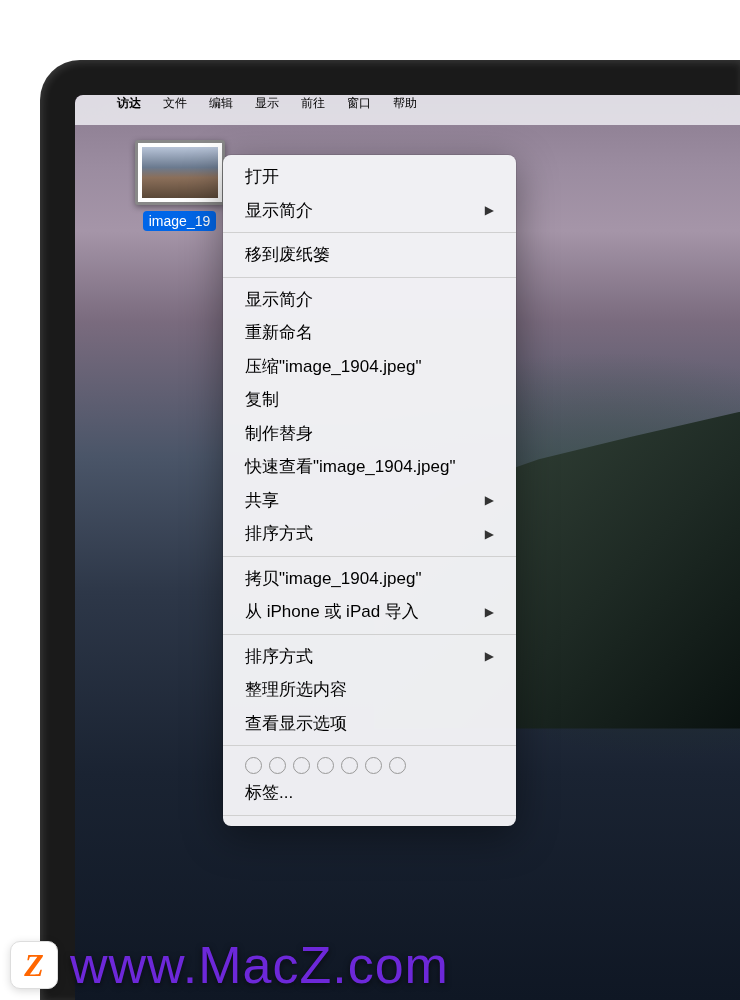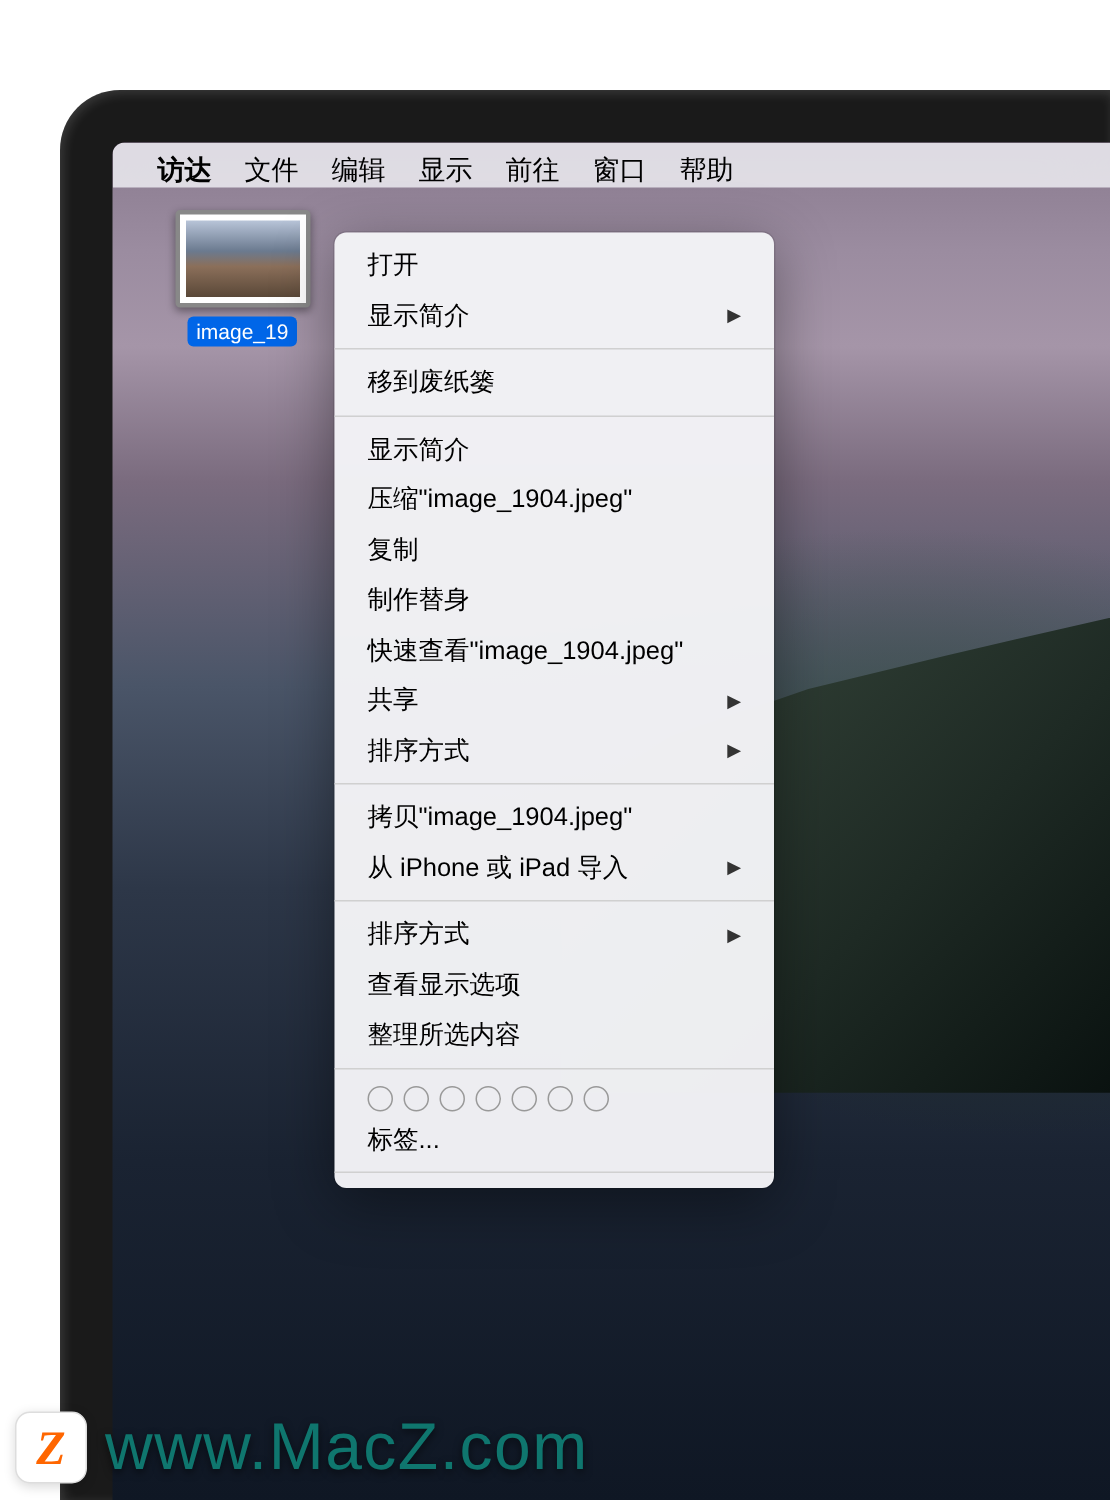--- a/index.html
+++ b/index.html
@@ -53,38 +53,38 @@
       height: 35%;
       background: linear-gradient(135deg, #3a4a3e 0%, #1e2a24 60%, #0a1210 100%);
       clip-path: polygon(0% 40%, 20% 25%, 45% 15%, 70% 8%, 100% 0%, 100% 100%, 0% 100%);
     }
     .menubar {
       position: relative;
       height: 30px;
       background: rgba(240,240,245,0.82);
       backdrop-filter: blur(20px);
       display: flex;
-      align-items: flex-end;
-      padding: 0 8px;
+      align-items: flex-start;
+      padding: 0 20px;
       gap: 22px;
-      font-size: 18px;
+      font-size: 12px;
       color: #000;
       z-index: 10;
     }
     .apple-logo {
       font-size: 20px;
       line-height: 1;
     }
     .menubar-item { font-weight: 400; cursor: default; }
     .menubar-item.bold { font-weight: 600; }
     
     .desktop-icon {
       position: absolute;
       top: 45px;
-      left: 39px;
+      left: 57px;
       width: 95px;
       text-align: center;
       z-index: 5;
     }
     .desktop-icon .thumb {
       width: 90px;
       height: 65px;
       margin: 0 auto;
       background: #fff;
       border: 3px solid #888;
@@ -178,23 +178,23 @@
       align-items: center;
       justify-content: center;
       font-family: Georgia, serif;
       font-size: 32px;
       font-weight: bold;
       font-style: italic;
       color: #ff6600;
       box-shadow: 0 2px 8px rgba(0,0,0,0.15);
     }
     .watermark-text {
-      font-size: 44px;
+      font-size: 52px;
       font-weight: 300;
-      color: #0f766e;
+      color: #6d28d9;
       text-shadow: 0 2px 6px rgba(0,0,0,0.6);
       letter-spacing: 1px;
     }
   </style>
 </head>
 <body>
 
 <div class="laptop-frame">
   <div class="laptop-screen">
     <div class="wallpaper-overlay"></div>
@@ -228,20 +228,23 @@
         </div>
       <div class="menu-sep"></div>
       <div class="menu-item">
           <span>移到废纸篓</span>
         </div>
       <div class="menu-sep"></div>
       <div class="menu-item">
           <span>显示简介</span>
         </div>
       <div class="menu-item">
+          <span>重新命名</span>
+        </div>
+      <div class="menu-item">
           <span>压缩"image_1904.jpeg"</span>
         </div>
       <div class="menu-item">
           <span>复制</span>
         </div>
       <div class="menu-item">
           <span>制作替身</span>
         </div>
       <div class="menu-item">
           <span>快速查看"image_1904.jpeg"</span>
@@ -261,24 +264,24 @@
       <div class="menu-item">
           <span>从 iPhone 或 iPad 导入</span>
           <span class="submenu-arrow">▶</span>
         </div>
       <div class="menu-sep"></div>
       <div class="menu-item">
           <span>排序方式</span>
           <span class="submenu-arrow">▶</span>
         </div>
       <div class="menu-item">
+          <span>整理所选内容</span>
+        </div>
+      <div class="menu-item">
           <span>查看显示选项</span>
-        </div>
-      <div class="menu-item">
-          <span>整理所选内容</span>
         </div>
       <div class="menu-sep"></div>
       <div class="tag-dots">
         <div class="dot"></div>
         <div class="dot"></div>
         <div class="dot"></div>
         <div class="dot"></div>
         <div class="dot"></div>
         <div class="dot"></div>
         <div class="dot"></div>

